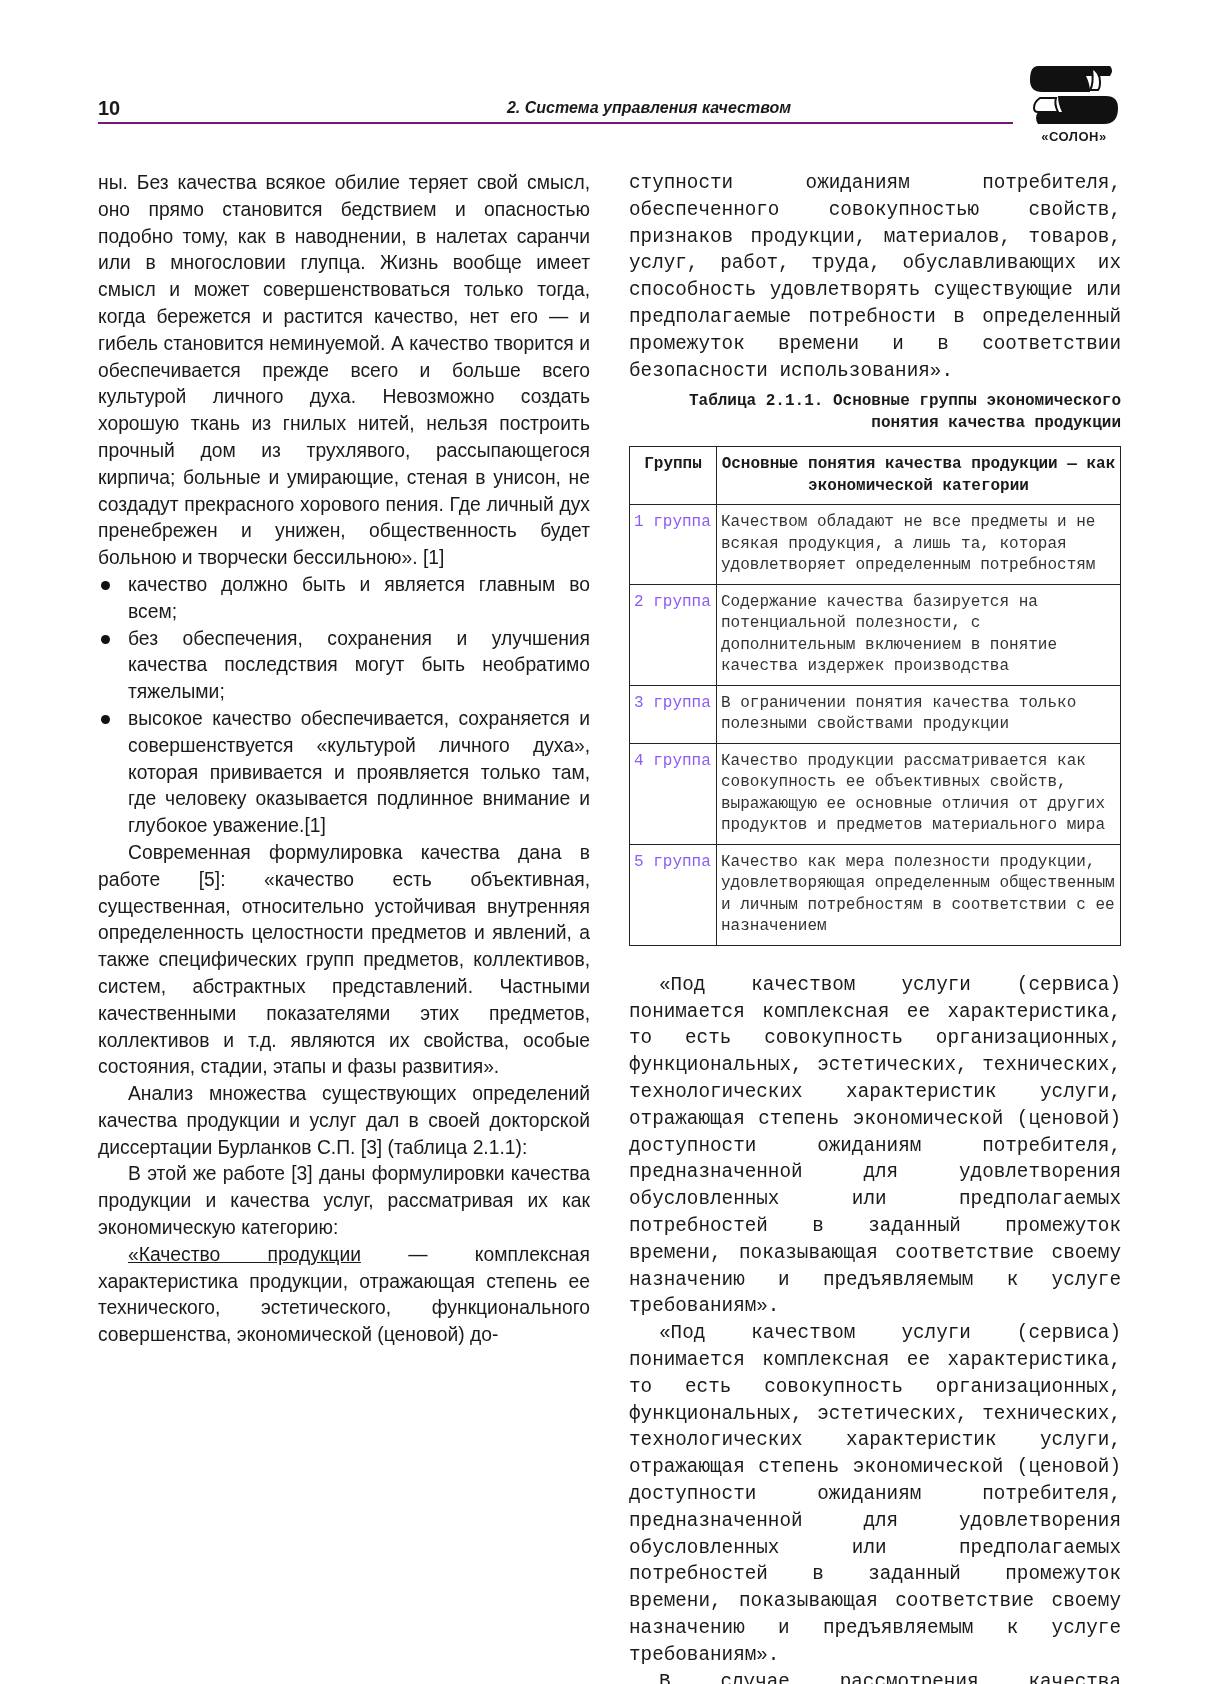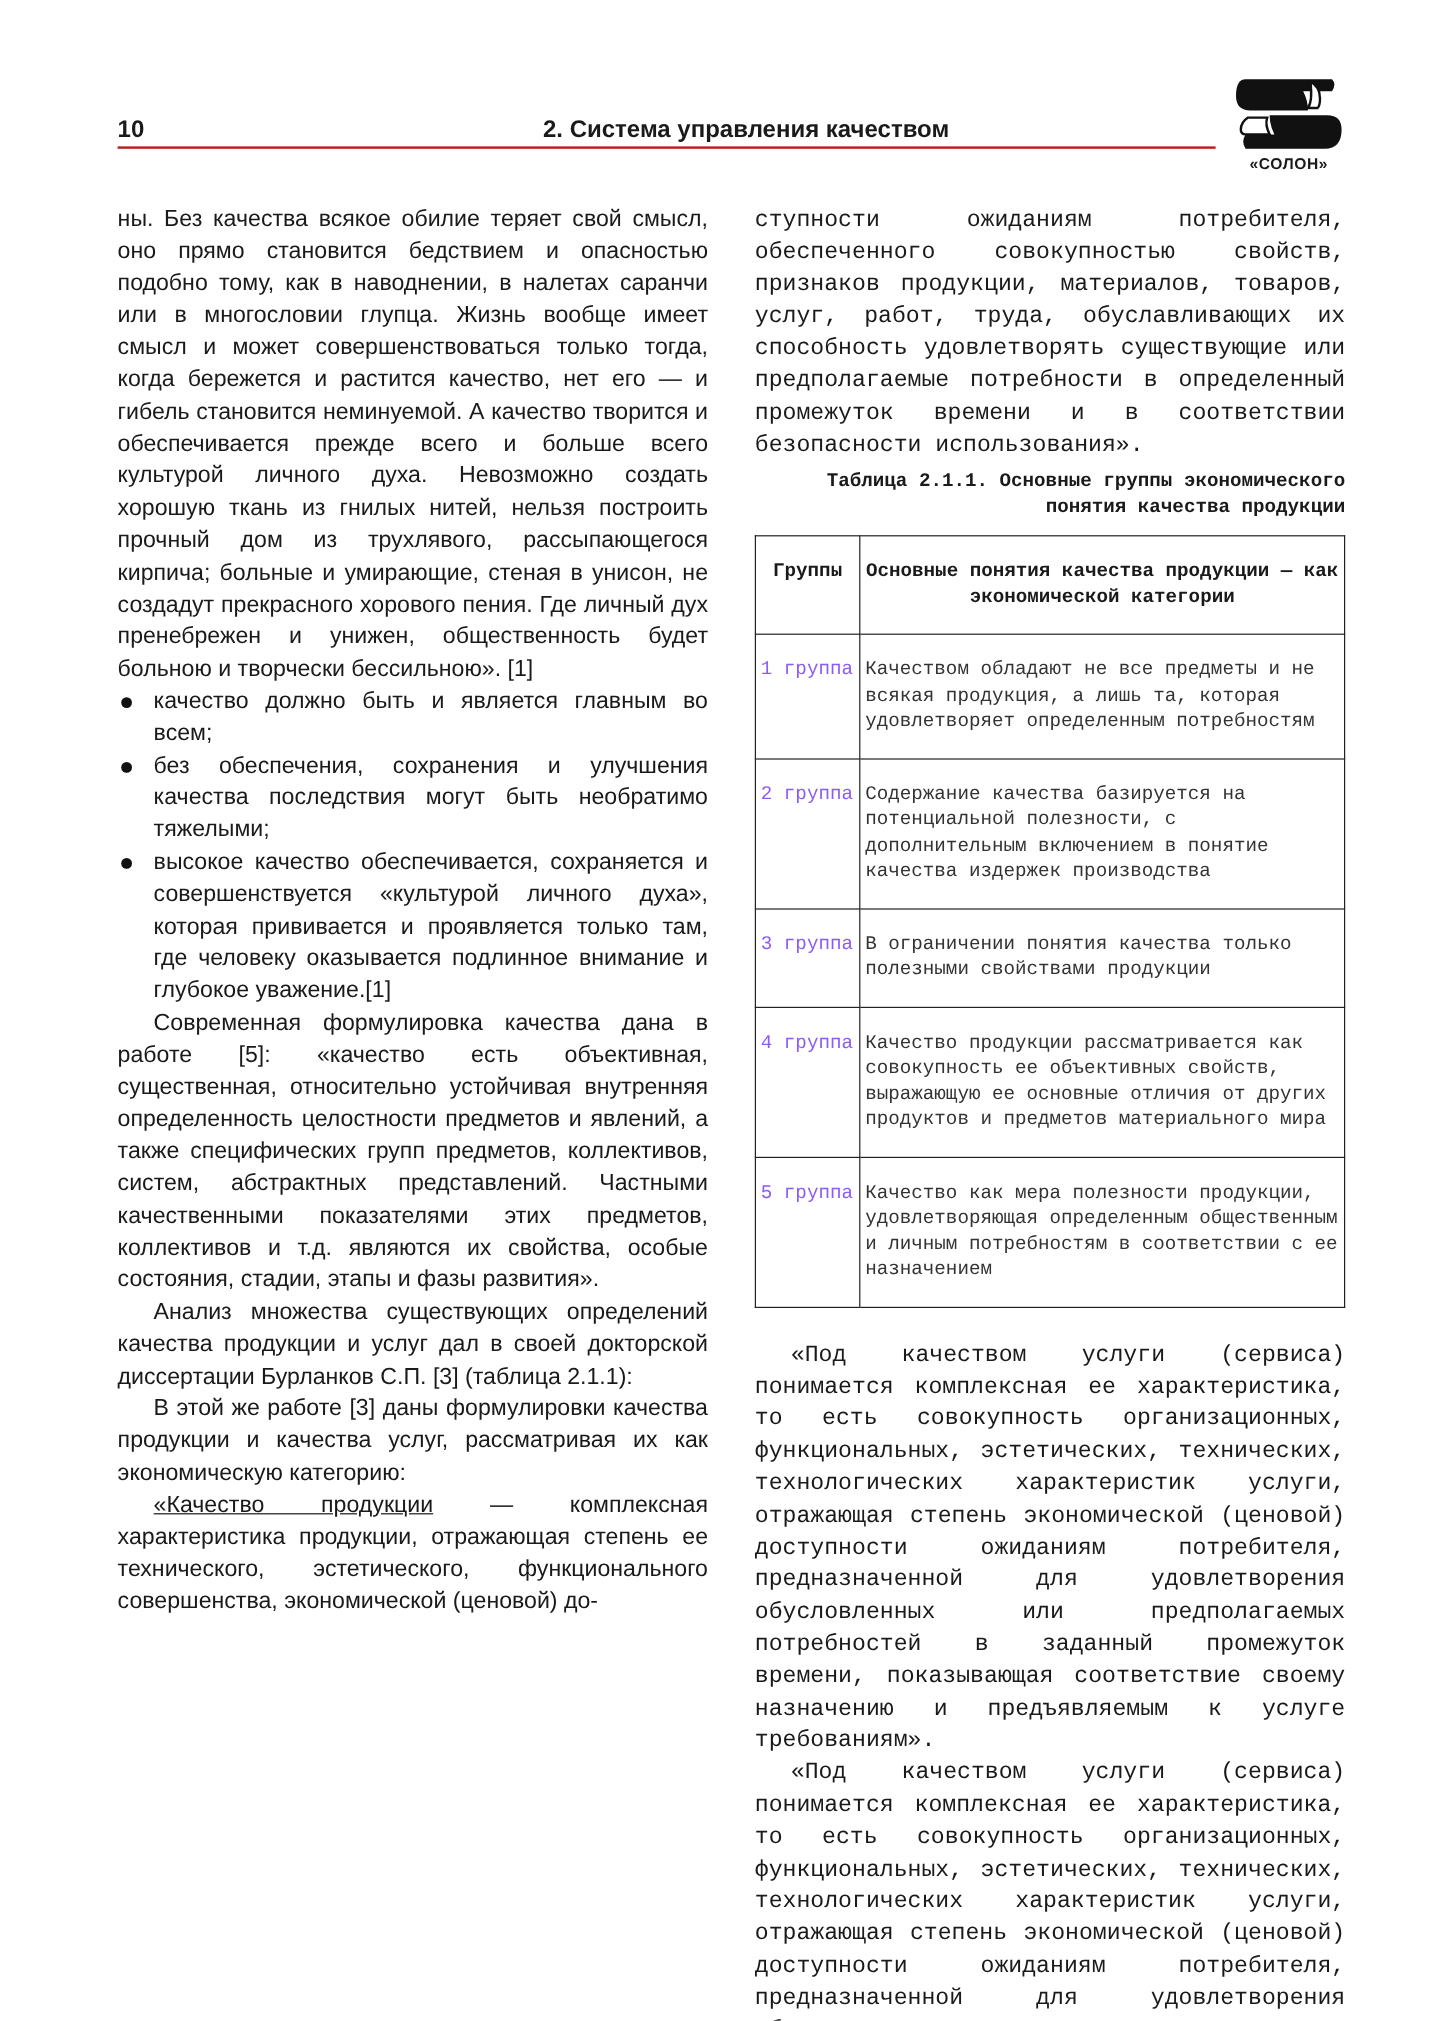--- a/index.html
+++ b/index.html
@@ -3,29 +3,29 @@
 <meta charset="utf-8">
 <style>
   html, body { margin: 0; padding: 0; background: #ffffff; }
   body {
     width: 1211px; height: 1684px; position: relative; overflow: hidden;
     font-family: "Liberation Sans", "DejaVu Sans", sans-serif;
     color: #1a1a1a;
   }
   .header {
     position: absolute; left: 98px; top: 96px; width: 915px; height: 26px;
-    border-bottom: 2px solid #b91c1c;
+    border-bottom: 2px solid #701a75;
   }
   .page-num {
     position: absolute; left: 0; top: 0;
     font-size: 20px; font-weight: bold; line-height: 24px;
   }
   .running-title {
     position: absolute; right: 222px; top: 0;
-    font-size: 20px; font-weight: bold; line-height: 24px;
+    font-size: 16px; font-weight: bold; font-style: italic; line-height: 24px;
   }
   .logo {
     position: absolute; left: 1028px; top: 62px; width: 92px; height: 82px;
   }
   .logo-label {
     position: absolute; left: 0; right: 0; bottom: 0; text-align: center;
     font-size: 13px; font-weight: bold; letter-spacing: 0.5px;
   }
   .col {
     position: absolute; top: 170px;
@@ -44,21 +44,21 @@
   .u { text-decoration: underline; }
   .table-caption {
     font-size: 16px; font-weight: bold; line-height: 22px; text-align: right;
     margin-top: 6px; margin-bottom: 12px;
   }
   table.groups {
     width: 492px; border-collapse: collapse; font-size: 16px; line-height: 21.5px;
     text-align: left; margin-bottom: 26px;
   }
   table.groups th, table.groups td {
-    border: 1.5px solid #222; vertical-align: top; padding: 19px 4px;
+    border: 1.5px solid #222; vertical-align: top; padding: 7px 4px;
   }
   table.groups th { font-weight: bold; text-align: center; }
   table.groups td.g { width: 78px; white-space: nowrap; color: #8b5cf6; }
   table.groups td.d { color: #333; }
 </style>
 </head>
 <body>
 
 <div class="header">
   <span class="page-num">10</span>

